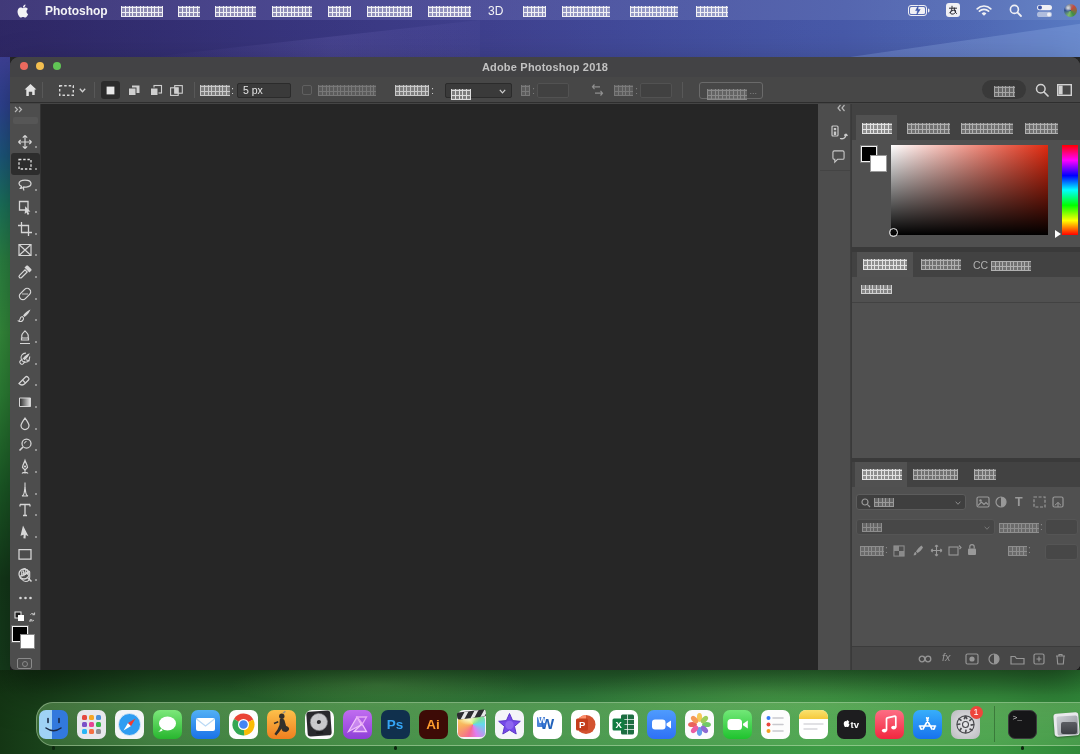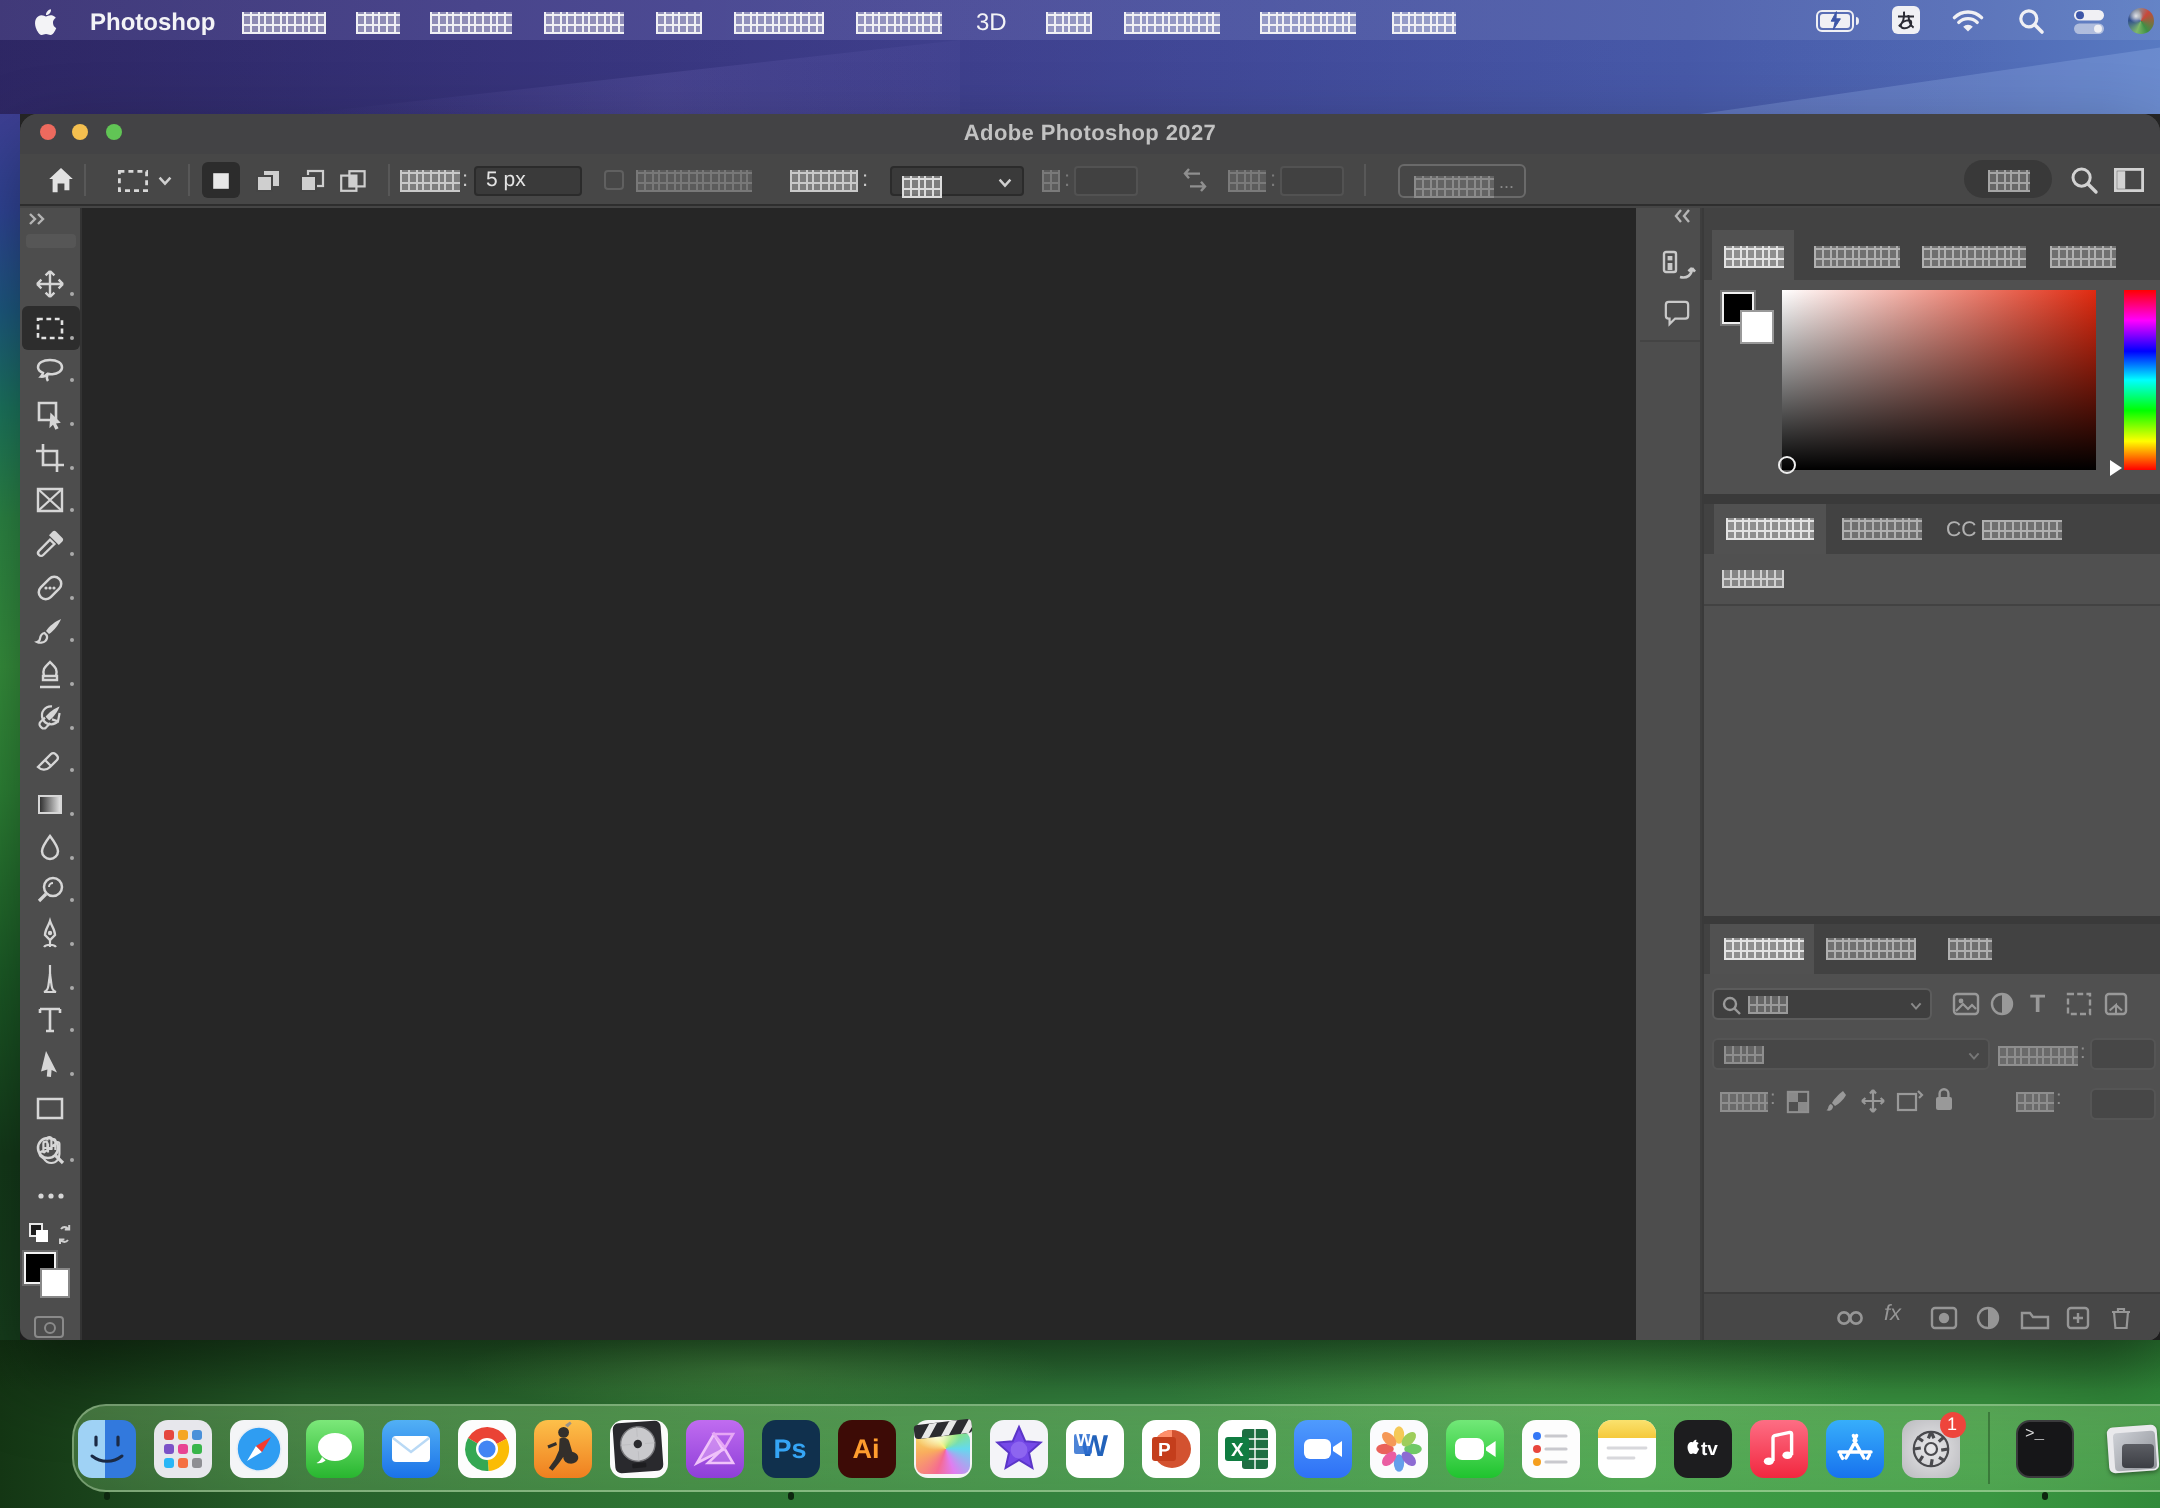--- a/index.html
+++ b/index.html
@@ -96,21 +96,21 @@
         <rect x="0" y="6.8" width="15" height="5.2" rx="2.6" fill="rgba(240,240,244,.55)"></rect>
         <circle cx="12" cy="9.4" r="2" fill="#f0f0f4"></circle>
       </svg>
   <span class="mi" style="left:1064px;top:3.5px;width:13px;height:13px;border-radius:50%;background:radial-gradient(5px 5px at 4px 4px,rgba(240,240,240,.9),rgba(240,240,240,0) 70%),conic-gradient(from 40deg,#c9483a,#3f8f45 30%,#7fb96a 45%,#2e4d8f 65%,#8a8f96 85%,#c9483a)"></span>
 </div>
 <div class="abs" id="win">
   <div class="abs" id="titlebar">
     <div class="tl" style="left:9.5px;background:#ed6a5e"></div>
     <div class="tl" style="left:25.5px;background:#f4bf4f"></div>
     <div class="tl" style="left:42.5px;background:#61c555"></div>
-    <div id="title">Adobe Photoshop 2027</div>
+    <div id="title">Adobe Photoshop 2018</div>
   </div>
   <div class="abs" id="options">
     <svg class="ic" style="left:14px;top:6px" width="13" height="13" viewBox="0 0 13 13">
           <path d="M0.6 6.5 6.5 1l5.9 5.5h-1.7v5.6H8.2V8.8H4.8v4.3H2.3V6.5z" fill="#e2e2e2"></path>
         </svg>
     <div class="ic" style="left:32px;top:5px;width:1px;height:16px;background:#585858"></div>
     <svg class="ic" style="left:49px;top:8px" width="15" height="11" viewBox="0 0 15 11">
           <rect x="0.7" y="0.7" width="13.6" height="9.6" fill="none" stroke="#d8d8d8" stroke-width="1.4" stroke-dasharray="2.5 2"></rect>
         </svg>
     <svg class="ic" style="left:69px;top:11px" width="7" height="5" viewBox="0 0 7 5">

